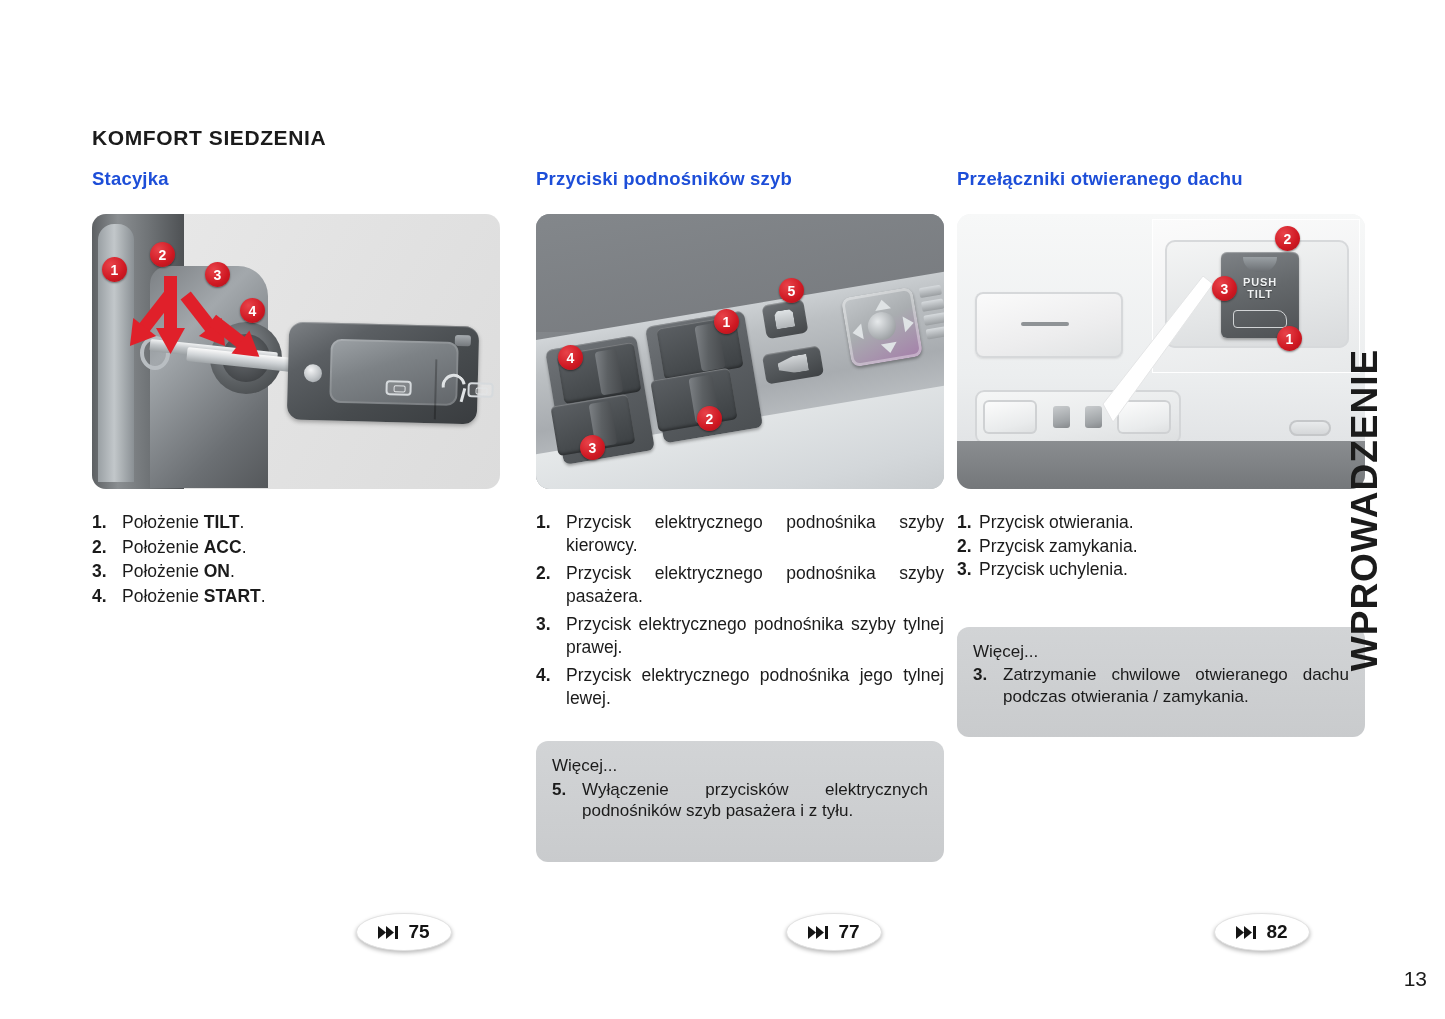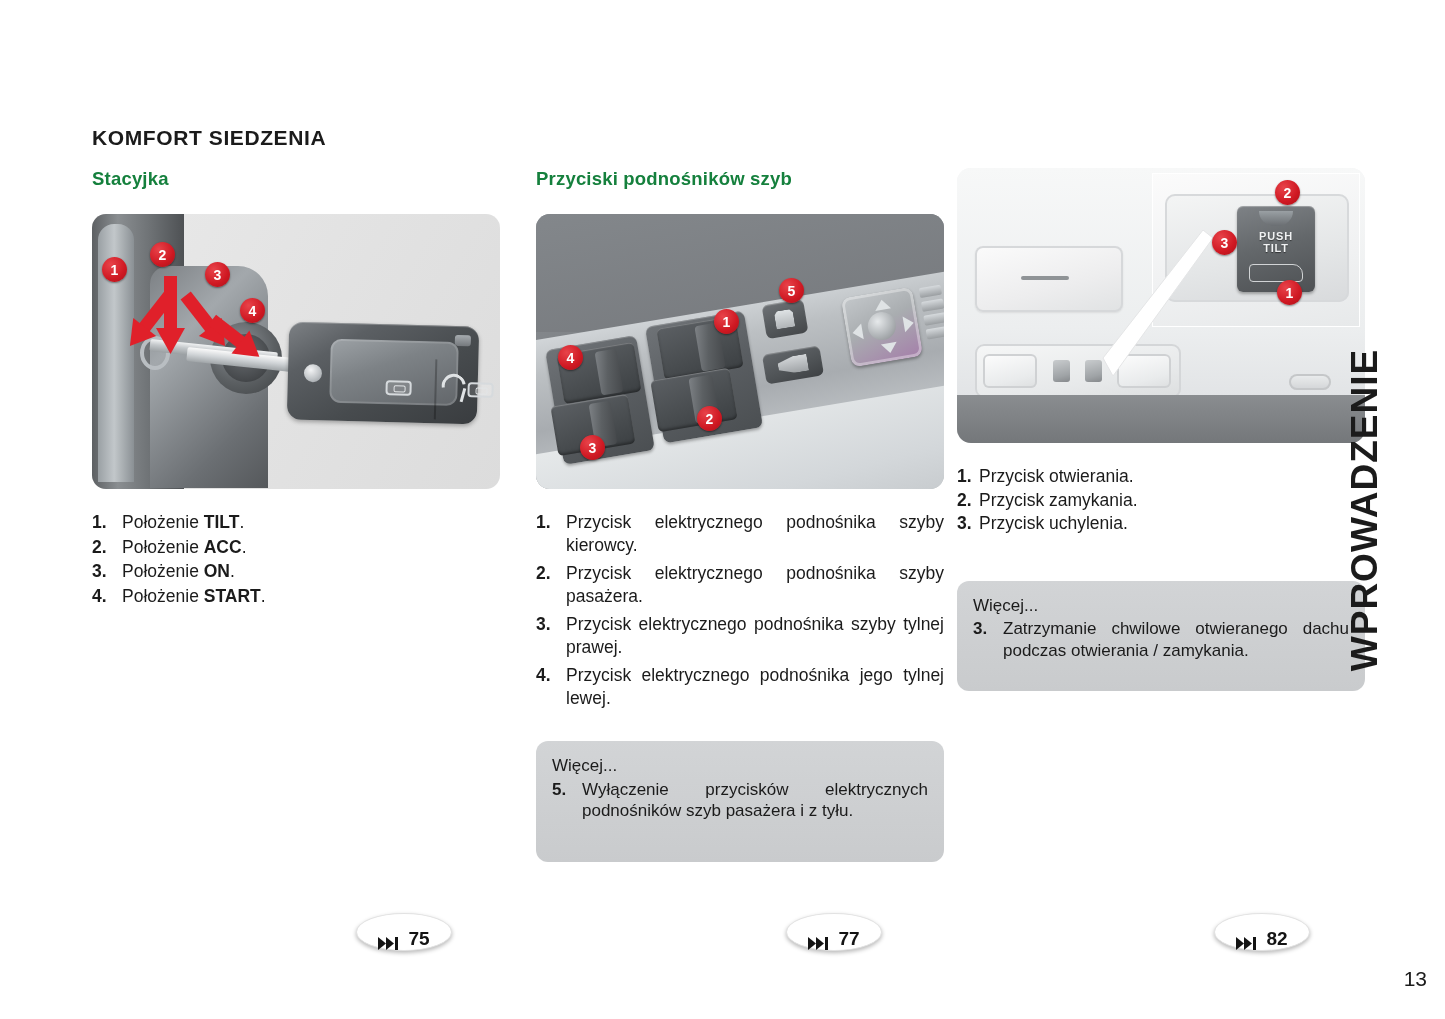--- a/index.html
+++ b/index.html
@@ -20,21 +20,21 @@
   }
 
   
   .col { position: absolute; top: 168px; width: 408px; }
   .col-1 { left: 92px; }
   .col-2 { left: 536px; }
   .col-3 { left: 957px; }
 
   .col-title {
     font-size: 18.5px; font-weight: bold; letter-spacing: 0.2px;
-    color: #15803d; margin-bottom: 0px; height: 46px;
+    color: #1d4ed8; margin-bottom: 0px; height: 46px;
   }
 
   
   .figure {
     position: relative;
     width: 408px; height: 275px;
     border-radius: 14px;
     overflow: hidden;
     background: #dcdcdc;
   }
@@ -258,21 +258,21 @@
     background: linear-gradient(170deg,#fbfbfb 0%,#f0f1f2 60%,#e7e9ea 100%);
     box-shadow: 0 0 0 1px #ffffff;
   }
   .f3-inset-tray {
     position: absolute; left: 208px; top: 26px; width: 184px; height: 108px;
     border-radius: 10px;
     background: linear-gradient(170deg,#f4f5f5 0%,#e4e6e7 60%,#d8dadc 100%);
     box-shadow: inset 0 0 0 2px #d7d9db;
   }
   .f3-switch {
-    position: absolute; left: 280px; top: 38px; width: 78px; height: 86px;
+    position: absolute; left: 264px; top: 38px; width: 78px; height: 86px;
     border-radius: 6px;
     background: linear-gradient(165deg,#7e8286 0%,#64686b 45%,#4e5154 100%);
     box-shadow: inset 0 1px 1px rgba(255,255,255,.3), 0 2px 3px rgba(0,0,0,.3);
     color: #fff;
   }
   .f3-switch-bump {
     position: absolute; left: 22px; top: 5px; width: 34px; height: 15px;
     border-radius: 0 0 18px 18px;
     background: linear-gradient(180deg,#9aa0a4,#6a6e72);
   }
@@ -342,21 +342,21 @@
   }
 
   
   .pill {
     position: absolute;
     width: 96px; height: 38px;
     border-radius: 50%;
     background: #ffffff;
     box-shadow: 0 2px 4px rgba(0,0,0,.28);
     border: 1px solid #e2e2e2;
-    display: flex; align-items: flex-end; justify-content: center;
+    display: flex; align-items: center; justify-content: center;
     gap: 8px;
   }
   .pill .ico { display: flex; align-items: center; }
   .pill .num { font-size: 19px; font-weight: bold; color: #141414; }
 
   .page-number {
     position: absolute; right: 18px; bottom: 28px;
     font-size: 21px; color: #1b1b1b;
   }
 </style>
@@ -526,20 +526,21 @@
     <div class="note" style="margin-top:32px;padding-bottom:40px;">
       <div class="more-title">Więcej...</div>
       <div class="more-row">
         <span class="num">5.</span>
         <span class="txt">Wyłączenie przycisków elektrycznych podnośników szyb pasażera i z tyłu.</span>
       </div>
     </div>
   </div>
 
   <div class="col col-3">
+    <div class="col-title">Przełączniki otwieranego dachu</div>
 
     <div class="figure fig3">
       <div class="f3-header"></div>
       <div class="f3-sunvisor"></div>
       <div class="f3-visorline"></div>
 
       <div class="f3-consolebar"></div>
       <div class="f3-lamp" style="left:26px;"></div>
       <div class="f3-lamp" style="left:160px;"></div>
       <div class="f3-smallbtn" style="left:96px;"></div>

